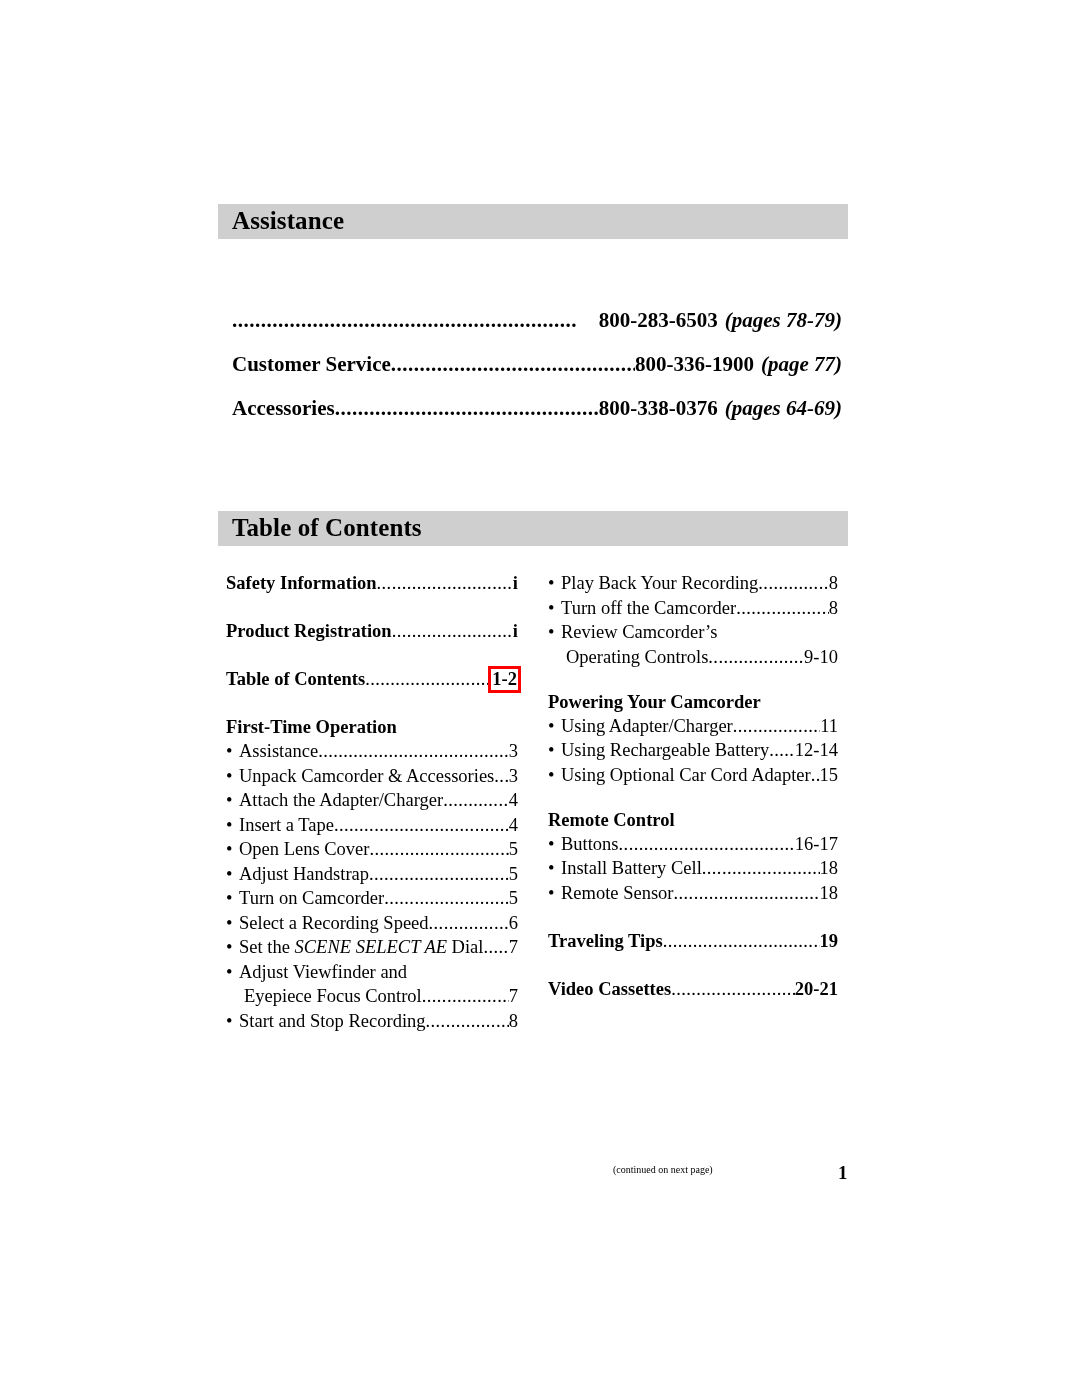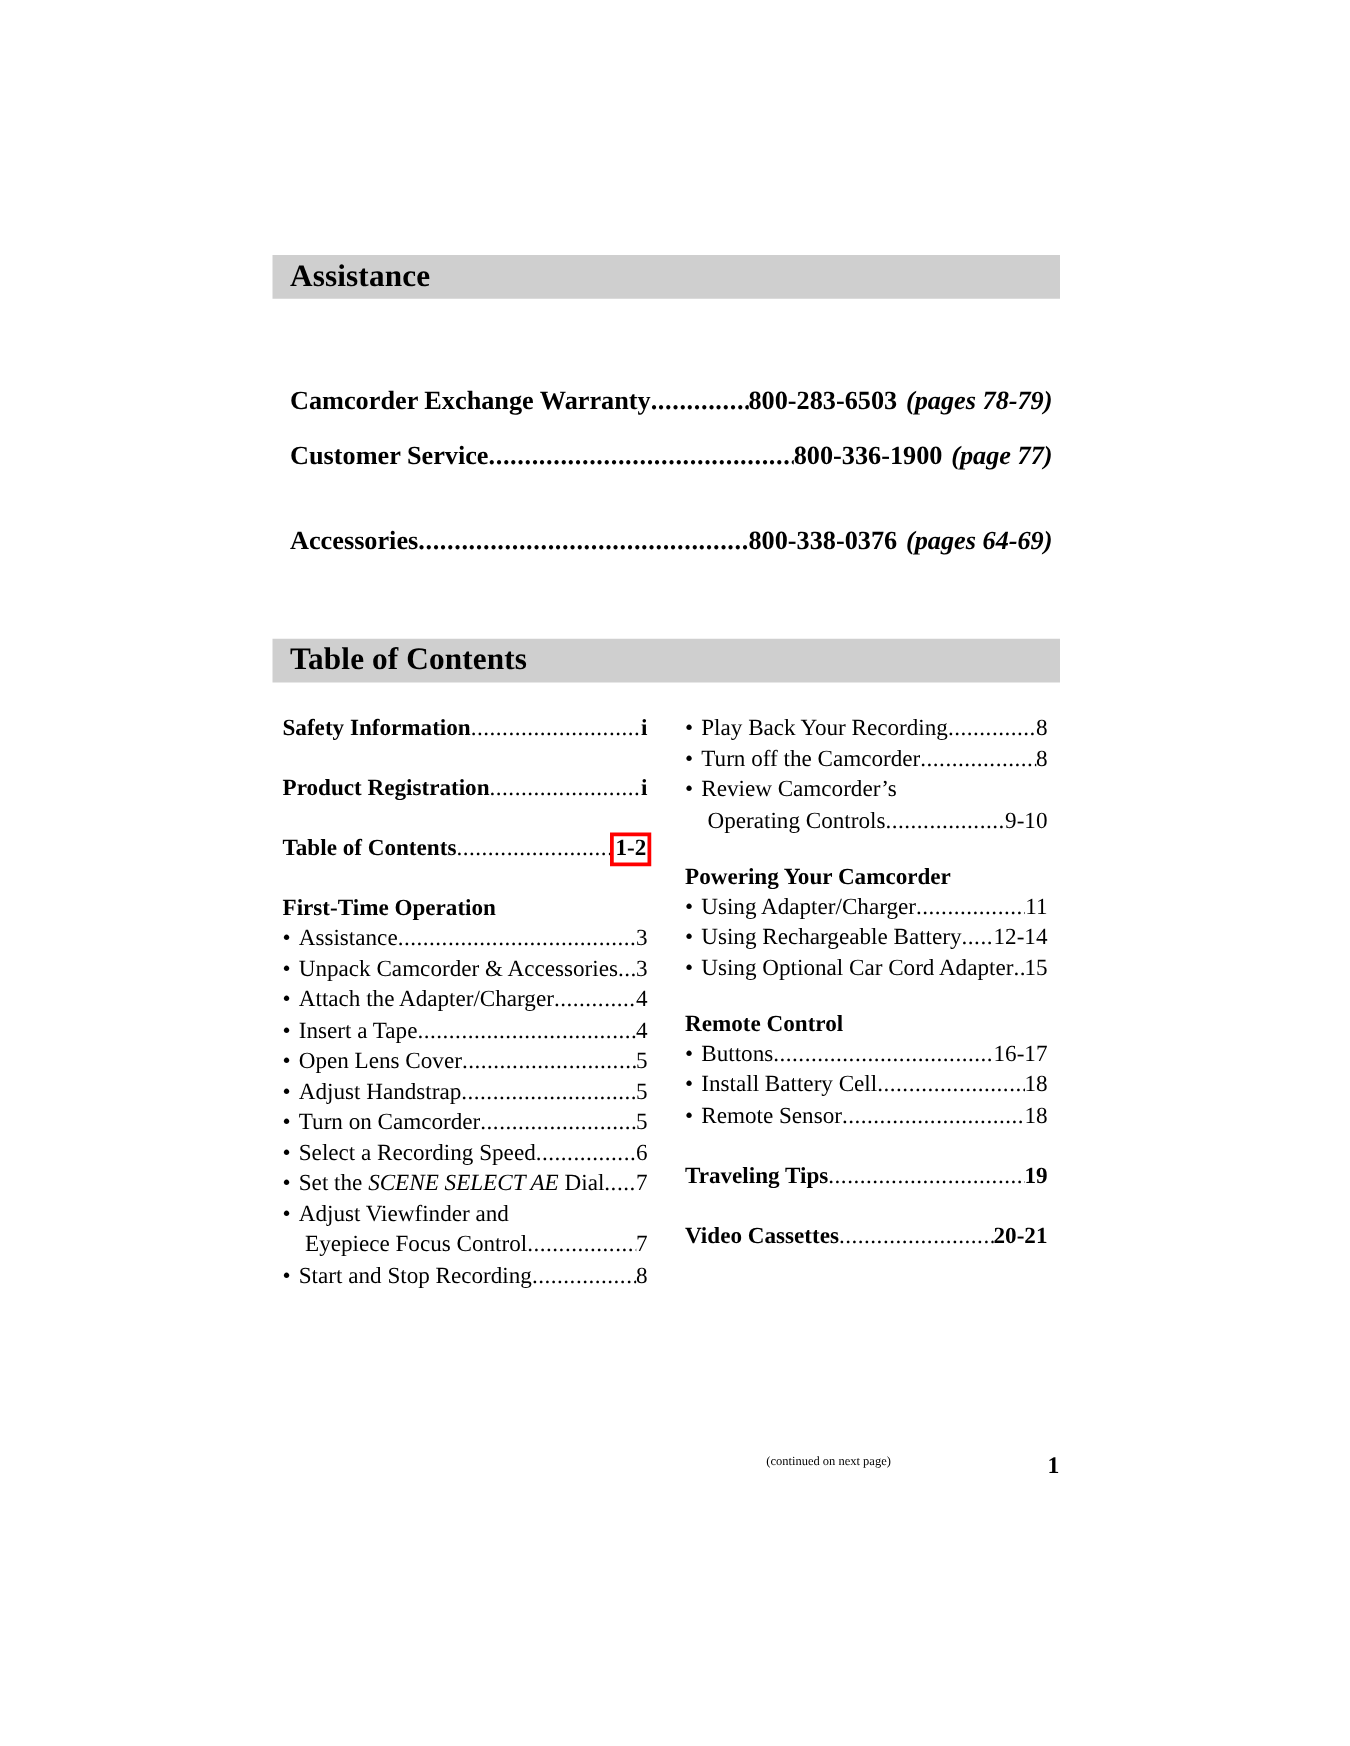--- a/index.html
+++ b/index.html
@@ -76,21 +76,21 @@
   }
   .phone-line .pl-number { flex: 0 0 auto; }
   .phone-line .pl-pages  {
     flex: 0 0 auto;
     font-style: italic;
     font-weight: bold;
     margin-left: 7px;
   }
   #phone-line-0 { top: 308px; }
   #phone-line-1 { top: 352px; text-align: right; }
-  #phone-line-2 { top: 420px; font-family: Liberation Serif, serif; }
+  #phone-line-2 { top: 396px; font-family: Liberation Serif, serif; }
 
   
   .toc-col {
     position: absolute;
     top: 573px;
   }
   #toc-col-left  { left: 226px; width: 292px; }
   #toc-col-right { left: 548px; width: 290px; }
 
   .toc-major {
@@ -170,21 +170,20 @@
 <body>
 
 <div class="page">
 
   <div class="section-bar" id="assistance-bar">
     <span class="bar-title">Assistance</span>
   </div>
 
 
   <div class="phone-line" id="phone-line-0">
-    <span class="pl-label">Camcorder Exchange Warranty</span>
     <span class="pl-dots">............................................................</span>
     <span class="pl-number">800-283-6503</span>
     <span class="pl-pages">(pages 78-79)</span>
   </div>
 
   <div class="phone-line" id="phone-line-1">
     <span class="pl-label">Customer Service</span>
     <span class="pl-dots">............................................................</span>
     <span class="pl-number">800-336-1900</span>
     <span class="pl-pages">(page 77)</span>

